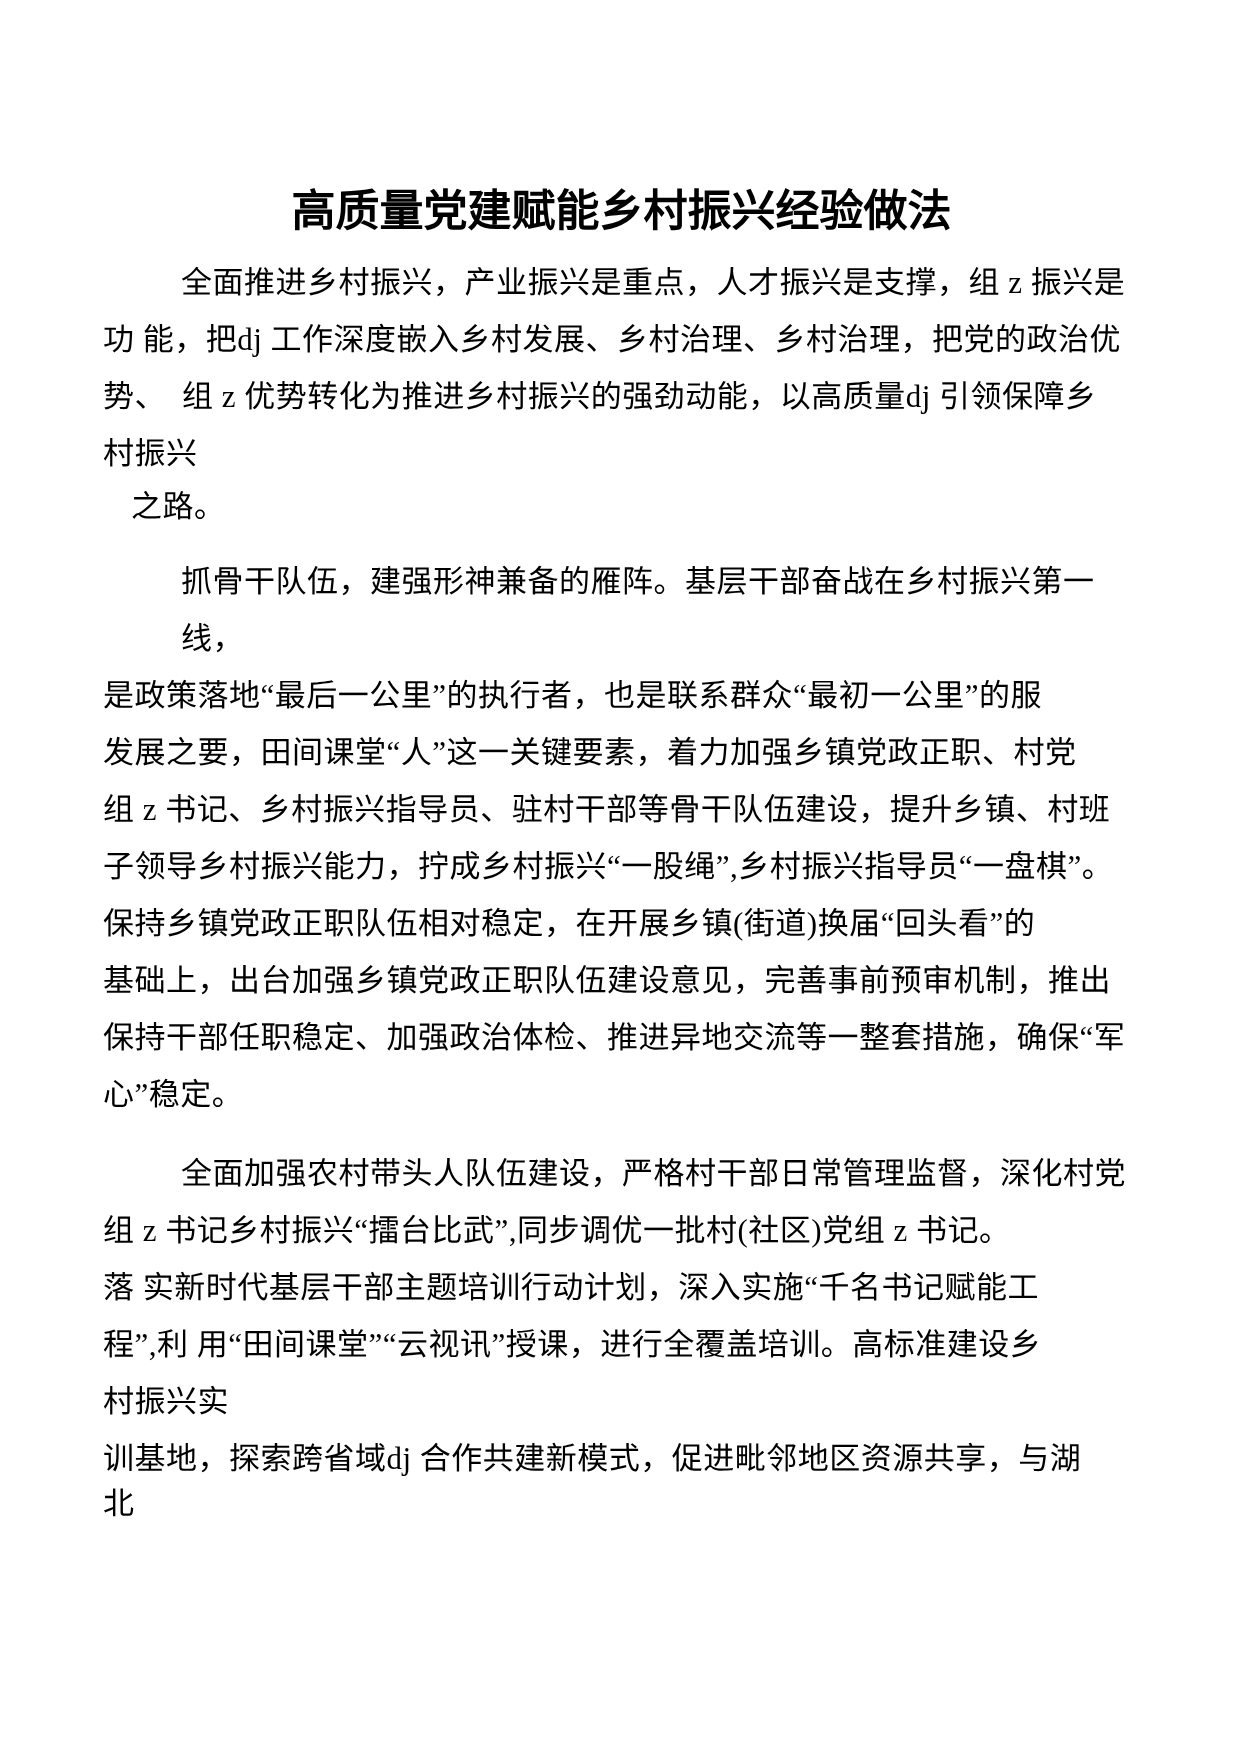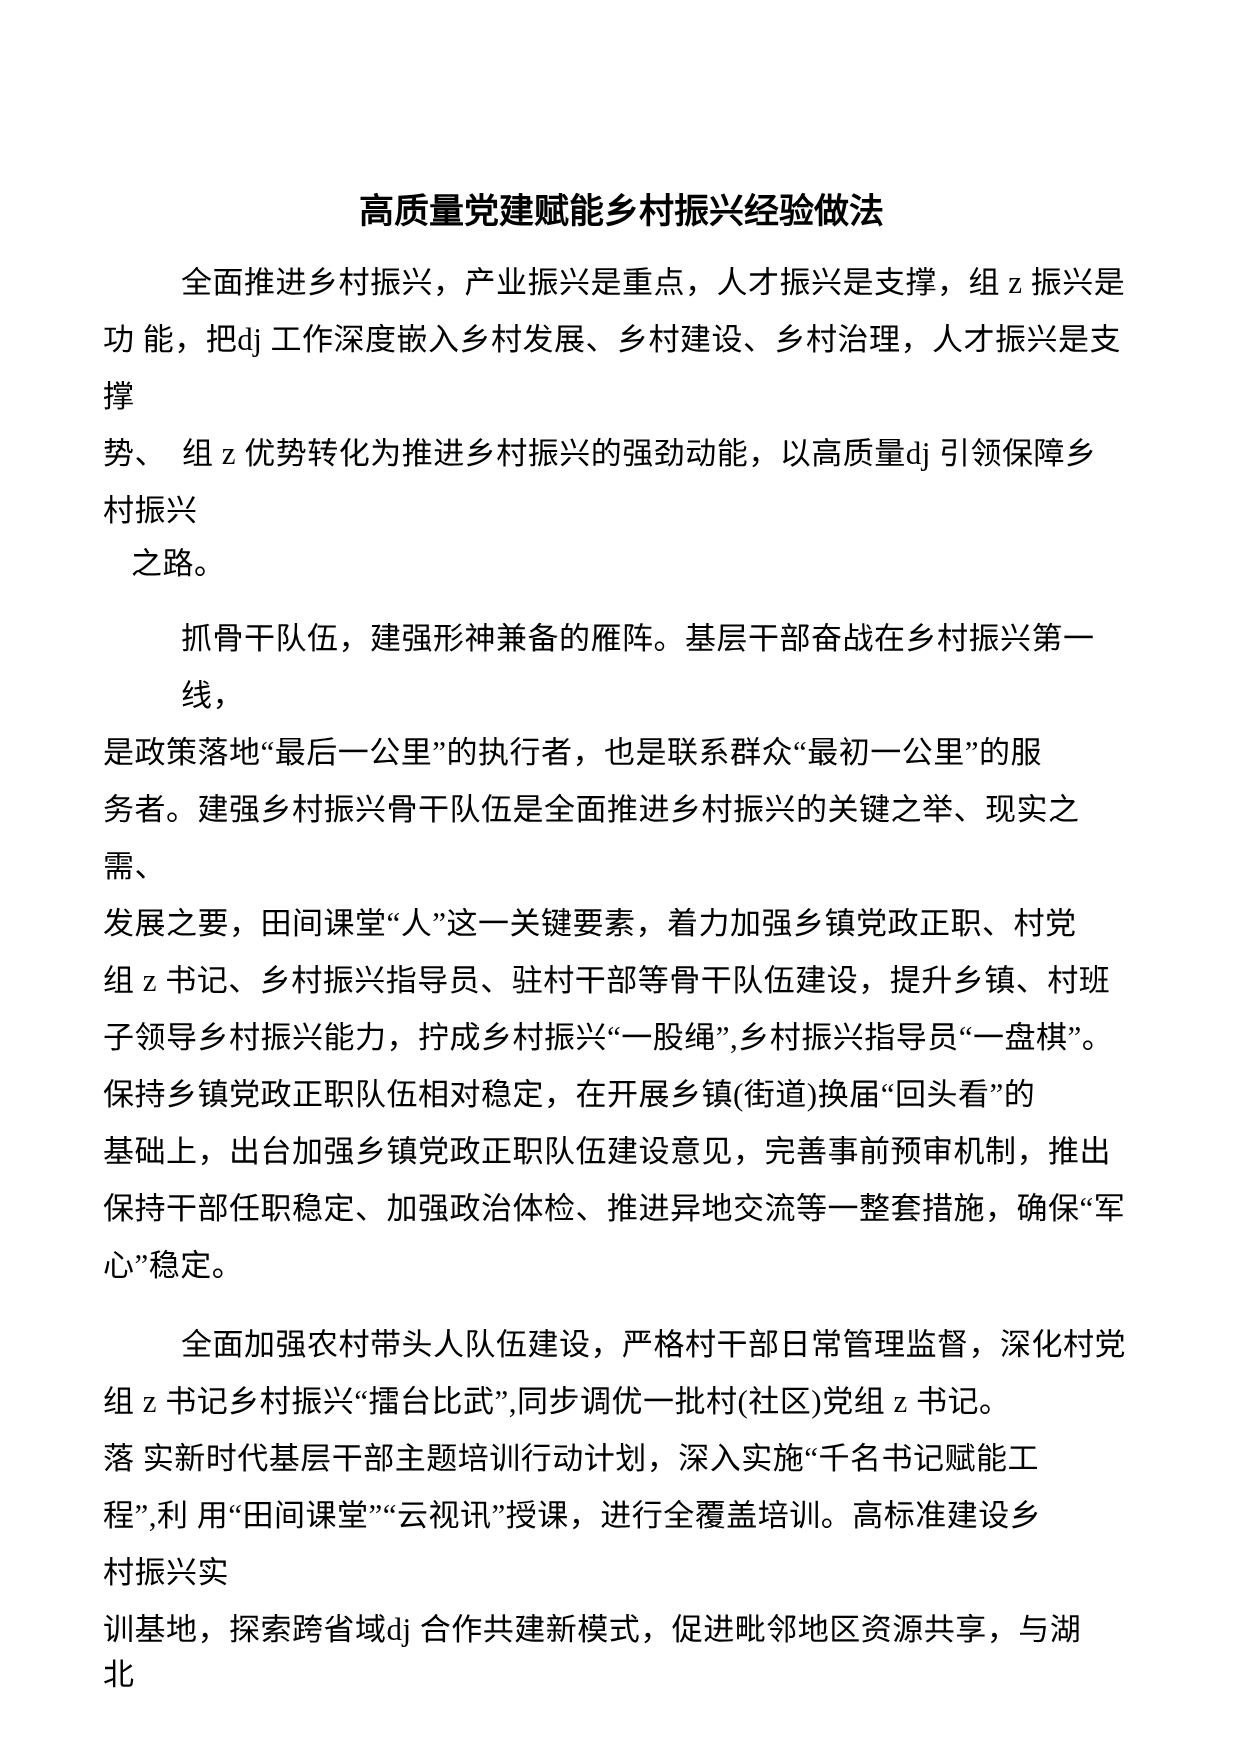--- a/index.html
+++ b/index.html
@@ -14,21 +14,21 @@
     margin: 0 auto;
     background: #ffffff;
     color: #000000;
     font-family: "Liberation Serif", "DejaVu Serif", serif;
     box-sizing: border-box;
     padding: 190px 100px 0 103px;
     overflow: hidden;
   }
   .doc-title {
     margin: 0 0 20px 0;
-    font-size: 35px;
+    font-size: 44px;
     font-weight: 700;
     line-height: 44px;
     text-align: center;
     letter-spacing: 0px;
     white-space: pre-wrap;
   }
   .para {
     margin: 0;
   }
   .para + .para {
@@ -54,30 +54,29 @@
 </style>
 </head>
 <body>
 
 <div class="page">
 
   <h1 class="doc-title">高质量党建赋能乡村振兴经验做法</h1>
 
   <div class="para">
     <div class="line indent">全面推进乡村振兴，产业振兴是重点，人才振兴是支撑，组 z 振兴是</div>
-    <div class="line">功 能，把dj 工作深度嵌入乡村发展、乡村建设、乡村治理，人才振兴是支撑</div>
+    <div class="line">功 能，把dj 工作深度嵌入乡村发展、乡村治理、乡村治理，把党的政治优</div>
     <div class="line">势、　组 z 优势转化为推进乡村振兴的强劲动能，以高质量dj 引领保障乡</div>
     <div class="line">村振兴</div>
     <div class="line tight">之路。</div>
   </div>
 
   <div class="para">
     <div class="line indent">抓骨干队伍，建强形神兼备的雁阵。基层干部奋战在乡村振兴第一线，</div>
     <div class="line">是政策落地“最后一公里”的执行者，也是联系群众“最初一公里”的服</div>
-    <div class="line">务者。建强乡村振兴骨干队伍是全面推进乡村振兴的关键之举、现实之需、</div>
     <div class="line">发展之要，田间课堂“人”这一关键要素，着力加强乡镇党政正职、村党</div>
     <div class="line">组 z 书记、乡村振兴指导员、驻村干部等骨干队伍建设，提升乡镇、村班</div>
     <div class="line">子领导乡村振兴能力，拧成乡村振兴“一股绳”,乡村振兴指导员“一盘棋”。</div>
     <div class="line">保持乡镇党政正职队伍相对稳定，在开展乡镇(街道)换届“回头看”的</div>
     <div class="line">基础上，出台加强乡镇党政正职队伍建设意见，完善事前预审机制，推出</div>
     <div class="line">保持干部任职稳定、加强政治体检、推进异地交流等一整套措施，确保“军</div>
     <div class="line">心”稳定。</div>
   </div>
 
   <div class="para">

